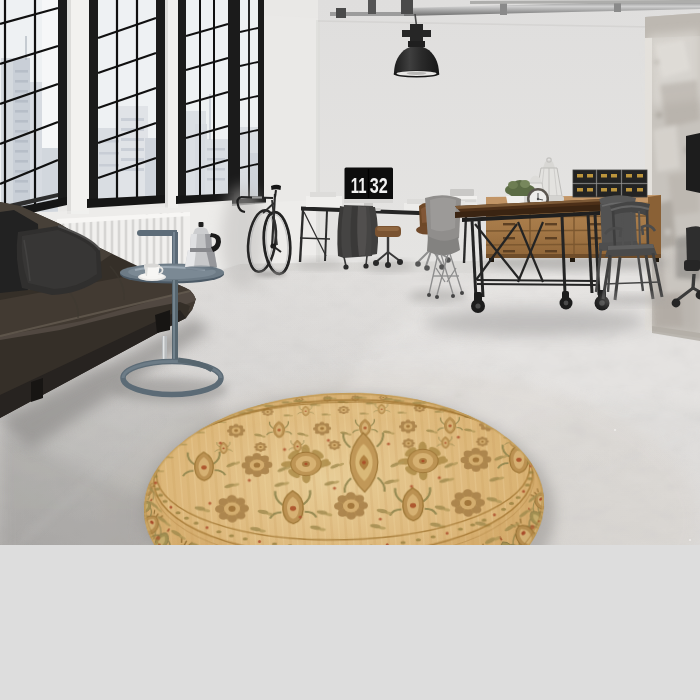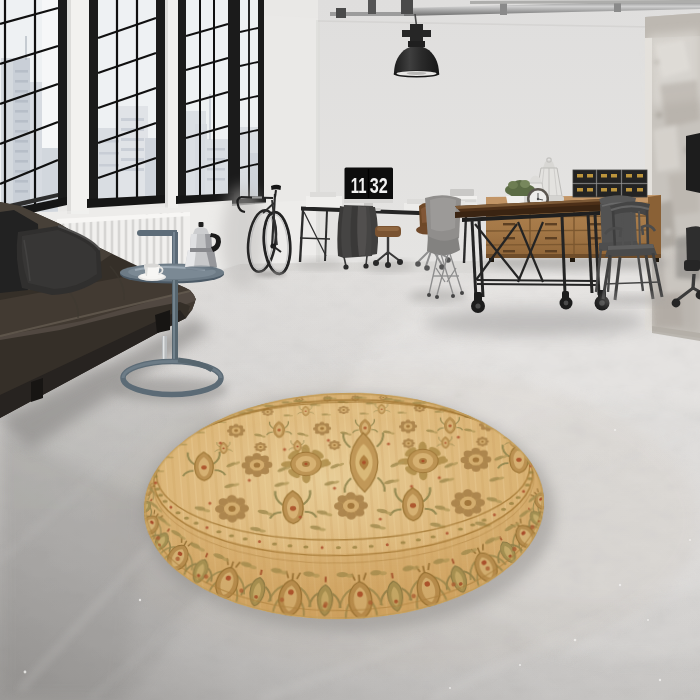--- a/index.html
+++ b/index.html
@@ -1,16 +1,16 @@
 <!DOCTYPE html>
 <html><head>
 <meta charset="utf-8">
 <style>
 html,body{margin:0;padding:0;background:#ddd;}
-#scene{width:700px;height:700px;position:relative;overflow:hidden;font-family:"Liberation Sans",sans-serif;}
+#scene{width:700px;height:545px;position:relative;overflow:hidden;font-family:"Liberation Sans",sans-serif;}
 </style>
 </head>
 <body>
 <div id="scene">
 <svg width="700" height="700" viewBox="0 0 700 700" xmlns="http://www.w3.org/2000/svg">
 <defs>
 <linearGradient id="wallG" x1="0" y1="0" x2="0" y2="1">
 <stop offset="0" stop-color="#dfdedd"></stop>
           <stop offset="0.45" stop-color="#e6e5e3"></stop>
           <stop offset="1" stop-color="#eceae8"></stop>

